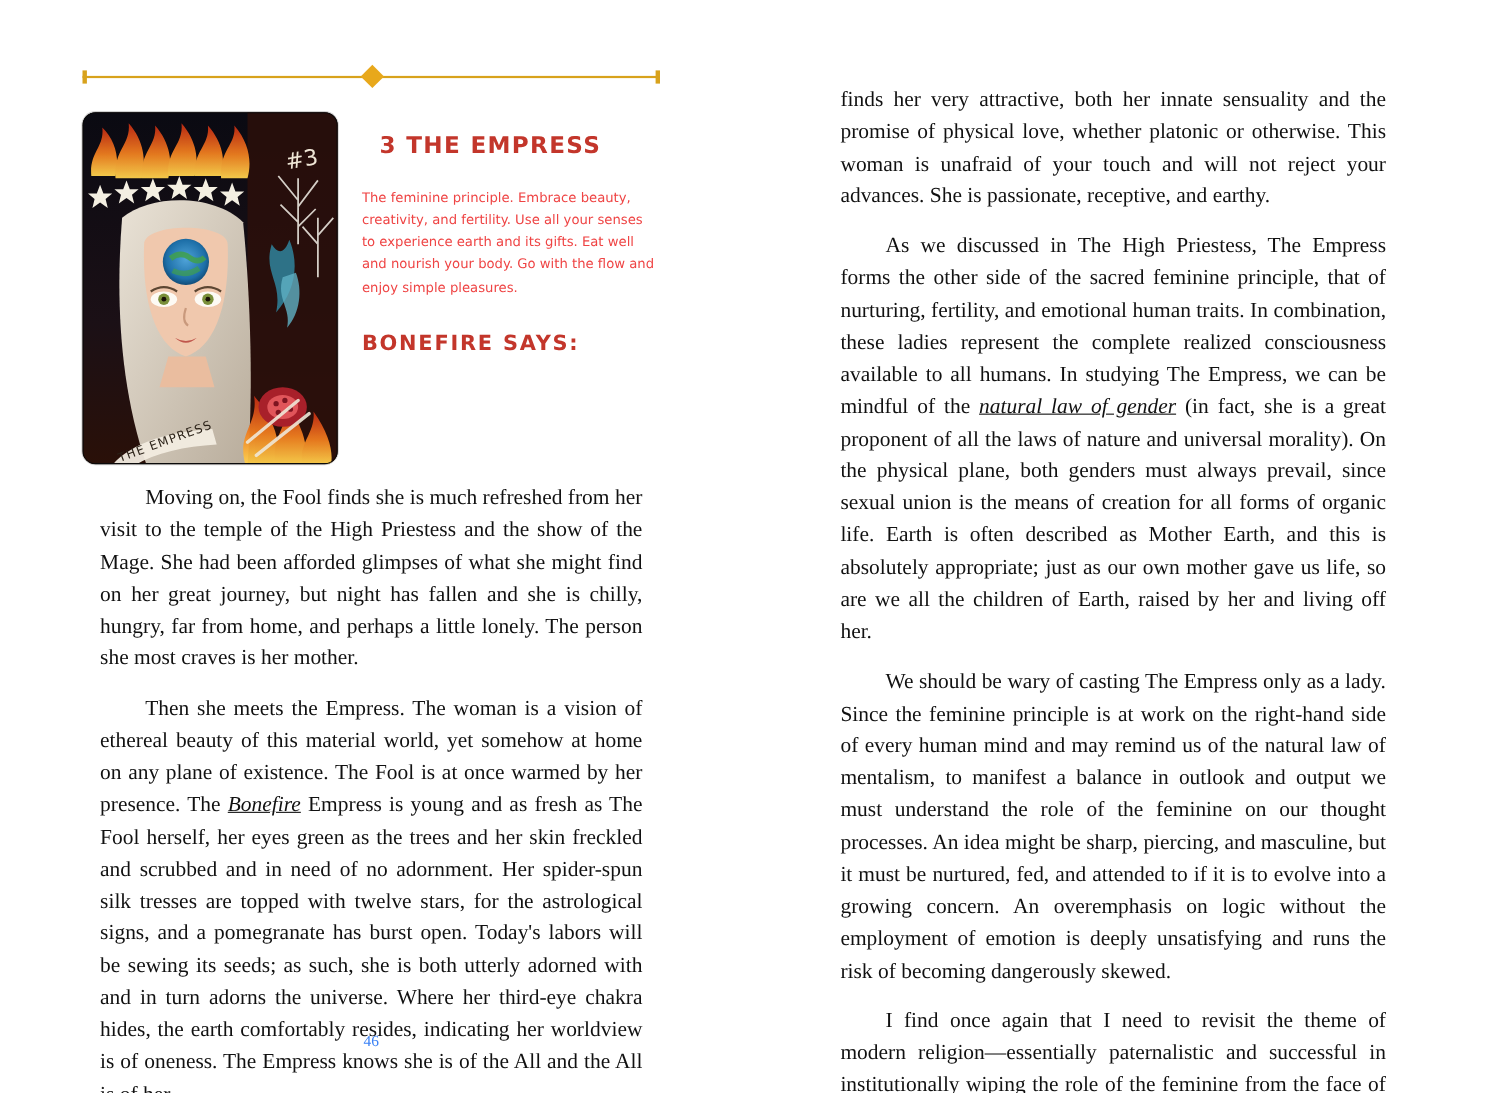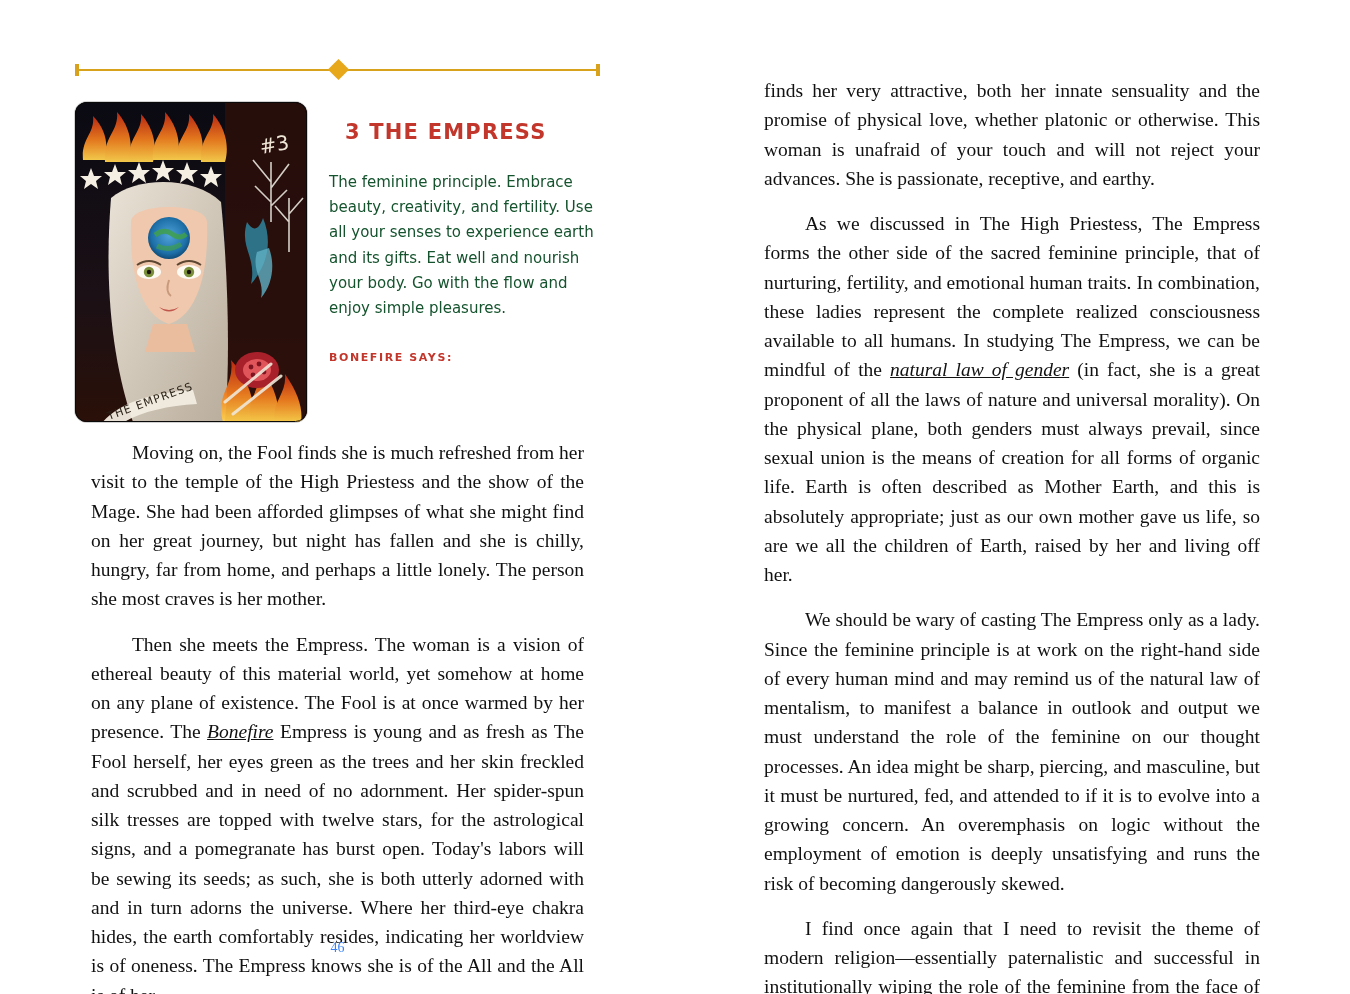--- a/index.html
+++ b/index.html
@@ -87,30 +87,30 @@
   .card-title {
     font-family: "DejaVu Sans", sans-serif;
     font-weight: bold;
     font-size: 21px;
     letter-spacing: 1.2px;
     color: #c3362b;
     margin: 0 0 26px 16px;
   }
   .card-blurb {
     font-family: "DejaVu Sans", sans-serif;
-    font-size: 15px;
+    font-size: 12px;
     line-height: 1.68;
-    color: #14532d;
+    color: #ef4444;
     margin: 0 0 30px 0;
     max-width: 266px;
   }
   .says-label {
     font-family: "DejaVu Sans", sans-serif;
     font-weight: bold;
-    font-size: 11px;
+    font-size: 19px;
     letter-spacing: 1.6px;
     color: #c3362b;
     margin: 0;
   }
 
   .body-col {
     margin-top: 16px;
     font-size: 19.5px;
     line-height: 1.5;
     text-align: justify;

